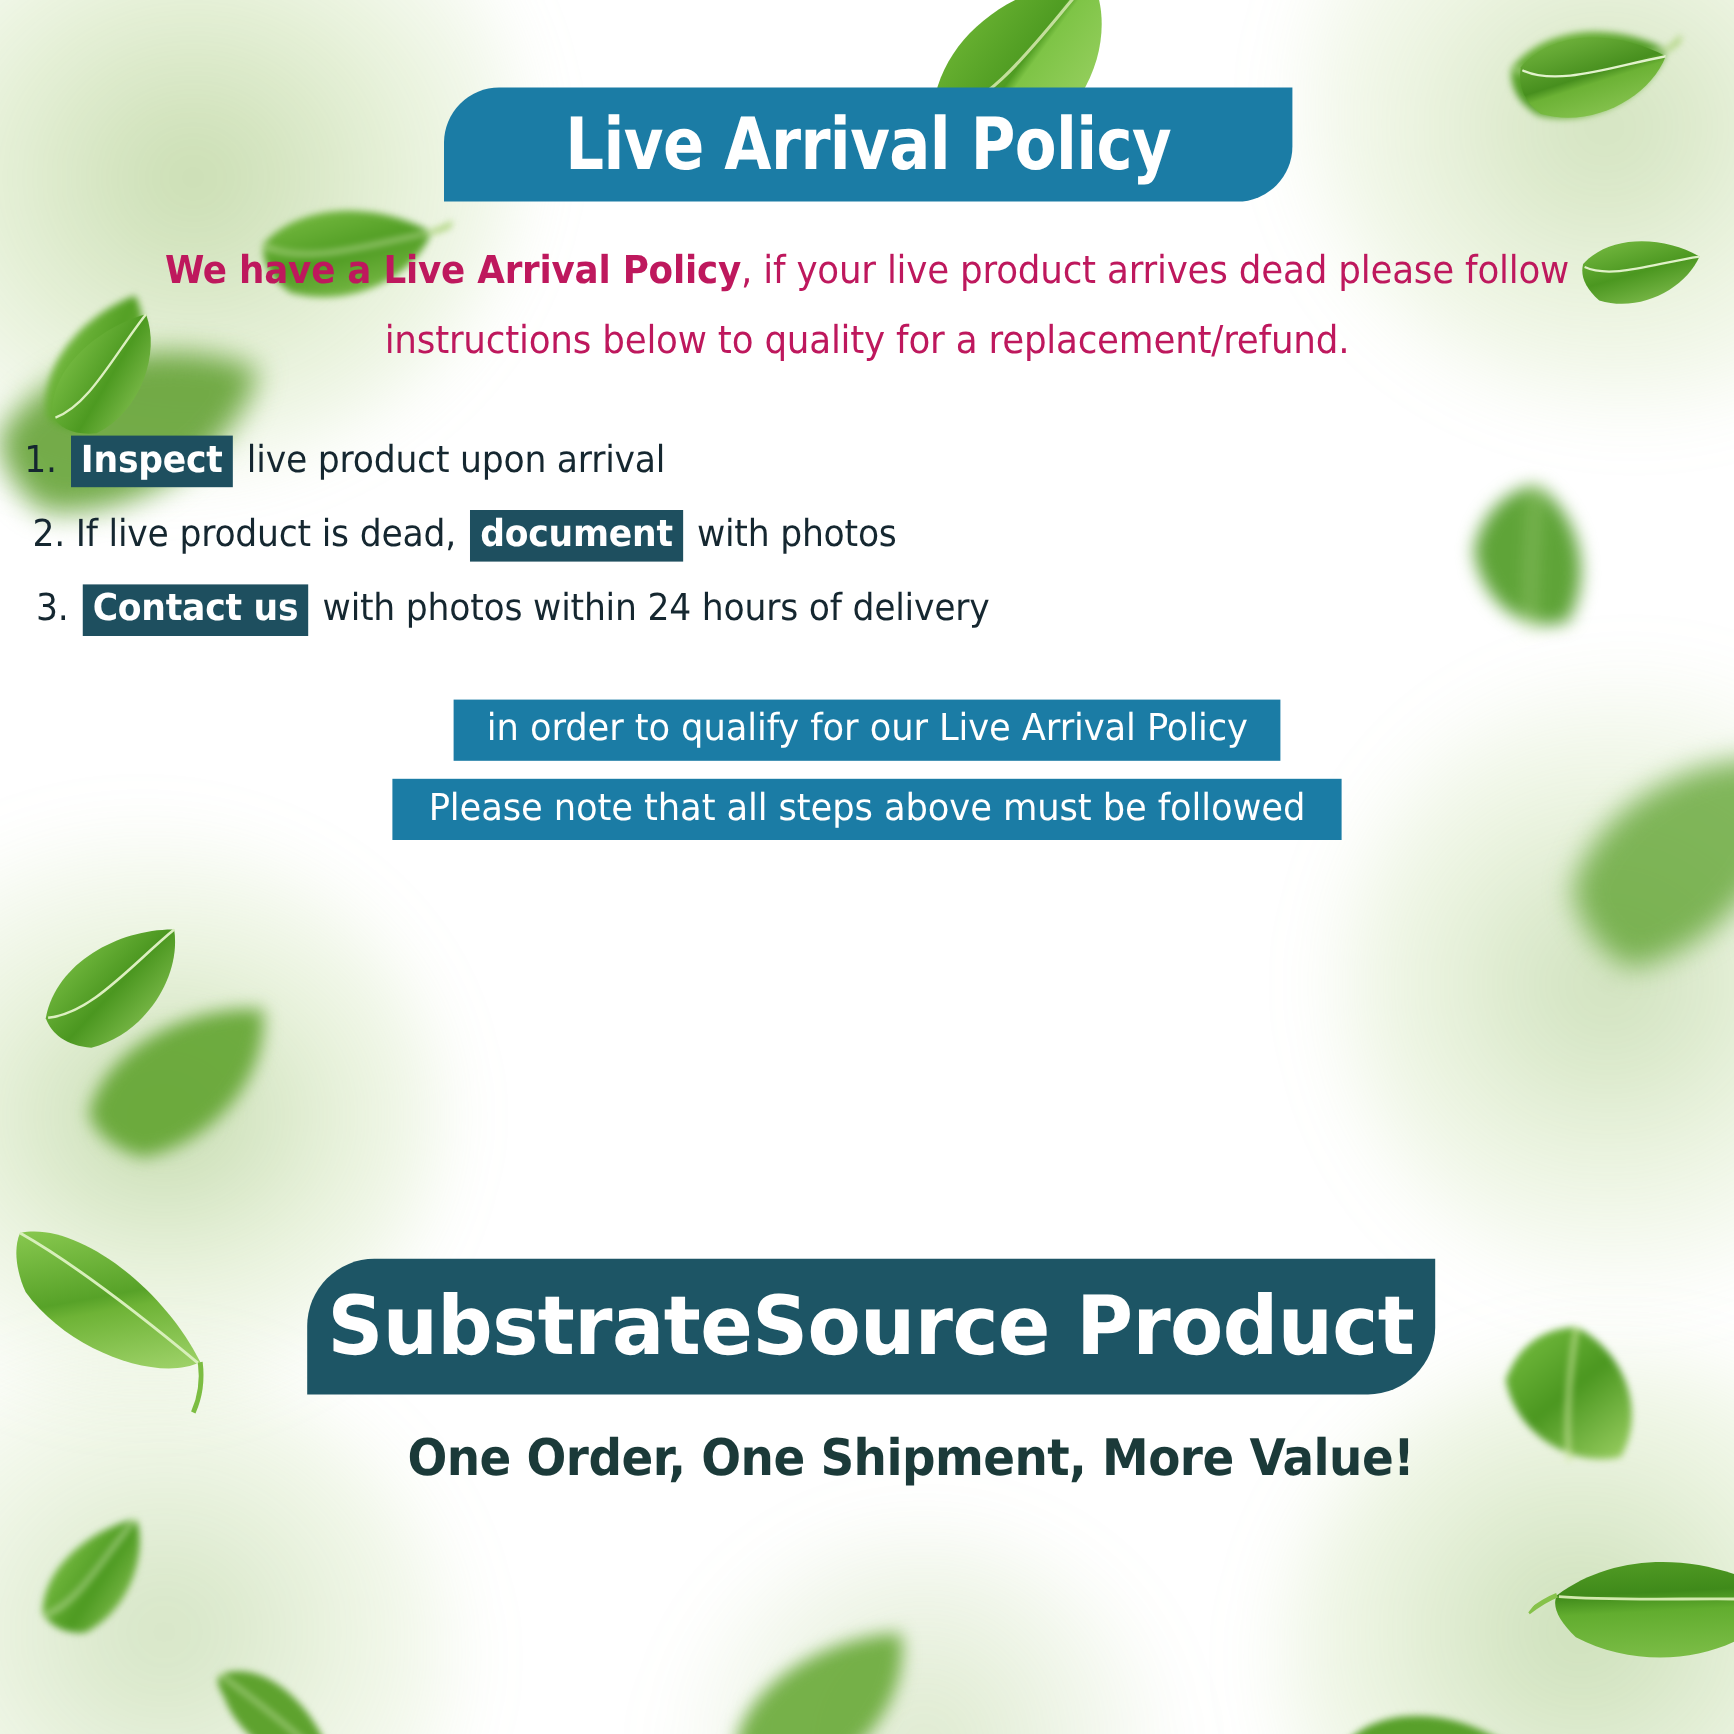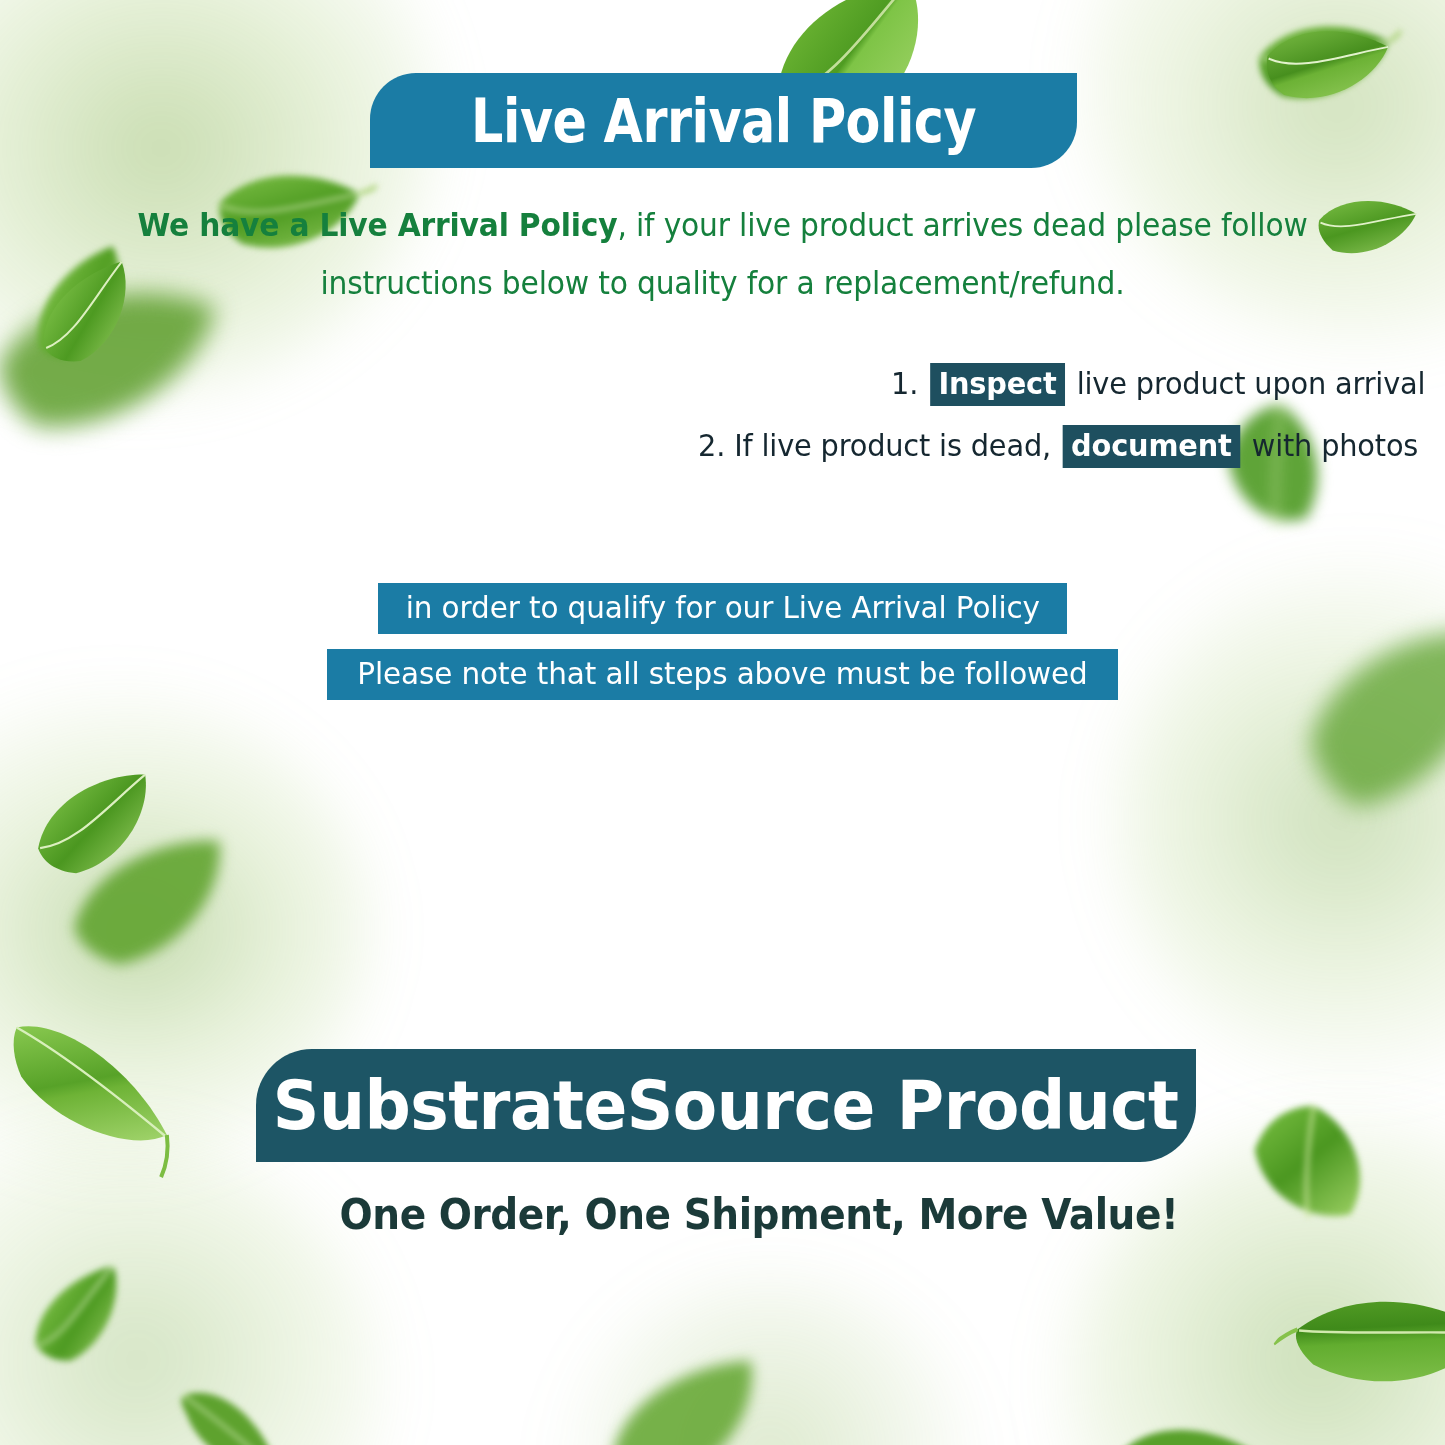--- a/index.html
+++ b/index.html
@@ -128,21 +128,21 @@
   }
   .banner-substrate .btxt {
     transform: scaleX(0.95);
     font-size: 68px;
   }
 
   
   .para {
     position: absolute;
     text-align: center;
-    color: #15803d;
+    color: #be185d;
     font-family: "DejaVu Sans", "Liberation Sans", sans-serif;
   }
   .para .ln {
     display: block;
     white-space: nowrap;
   }
 
   
   .p-intro {
     left: 0; top: 196px;
@@ -153,21 +153,21 @@
   }
   .p-intro .ln { transform: scaleX(0.93); }
   .p-intro b { font-weight: 700; }
 
   
   .steps {
     position: absolute;
     left: 0;
     top: 352px;
     width: 1445px;
-    text-align: right;
+    text-align: left;
   }
   .step {
     display: block;
     white-space: nowrap;
     font-size: 31px;
     line-height: 62px;
     color: #152730;
     letter-spacing: -0.2px;
   }
   .step .inner { display: inline-block; transform: scaleX(0.93); }
@@ -492,20 +492,25 @@
         <span>live product upon arrival</span>
       </span></span>
 
       <span class="step"><span class="inner">
         <span>2.</span>
         <span>If live product is dead,</span>
         <span class="chip">document</span>
         <span>with photos</span>
       </span></span>
 
+      <span class="step"><span class="inner">
+        <span>3.</span>
+        <span class="chip">Contact us</span>
+        <span>with photos within 24 hours of delivery</span>
+      </span></span>
 
     </div>
 
     <div class="note">
       <span class="note-row">
         <span class="note-line"><span class="sq">in order to qualify for our Live Arrival Policy</span></span>
       </span>
       <span class="note-row">
         <span class="note-line"><span class="sq">Please note that all steps above must be followed</span></span>
       </span>

